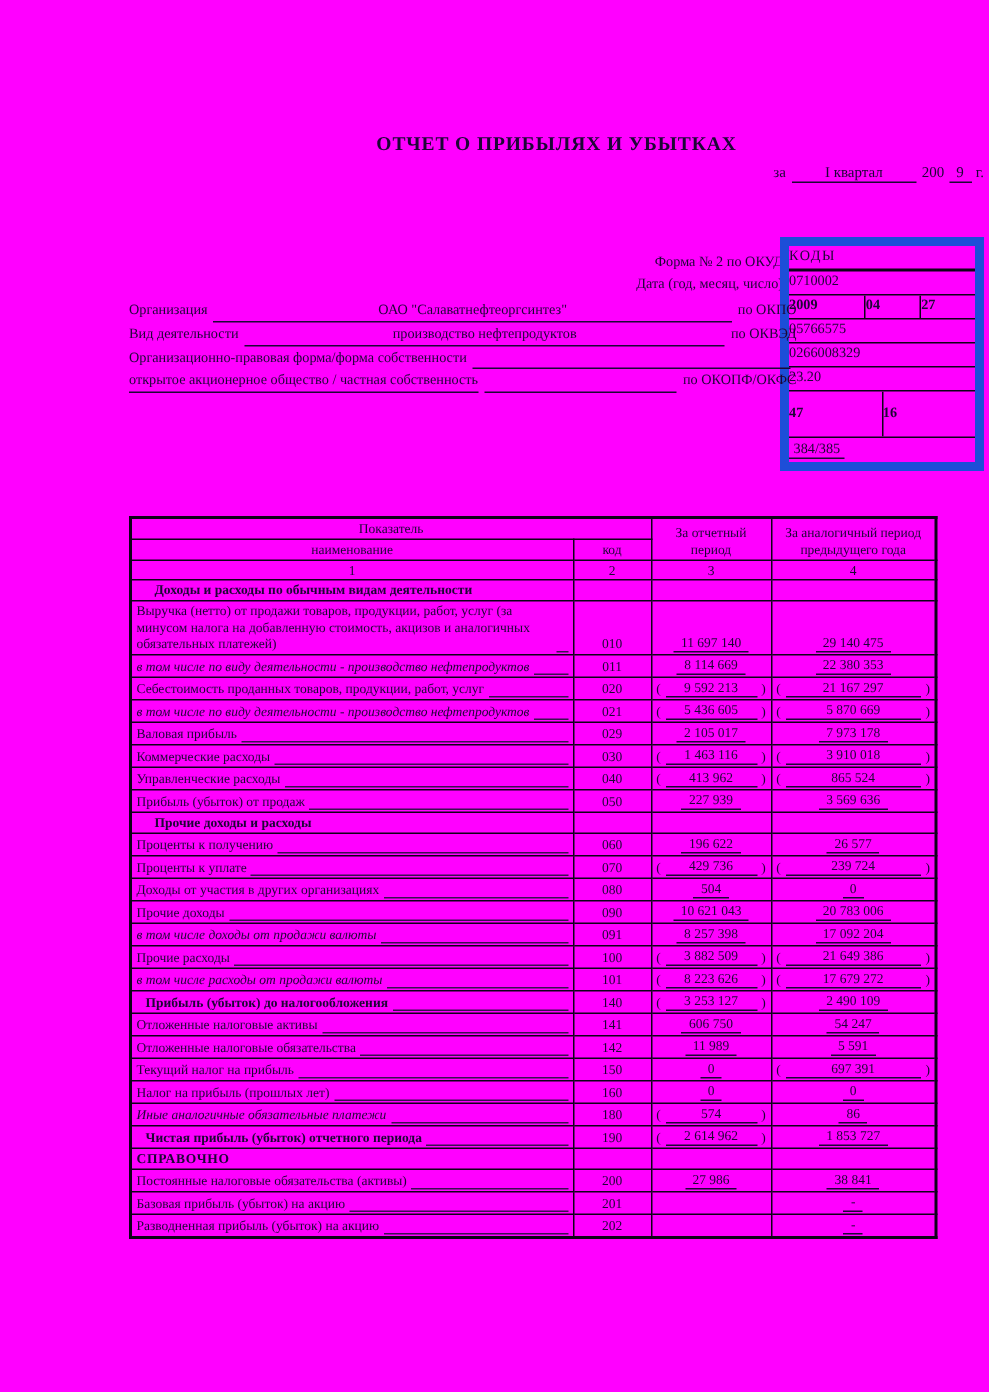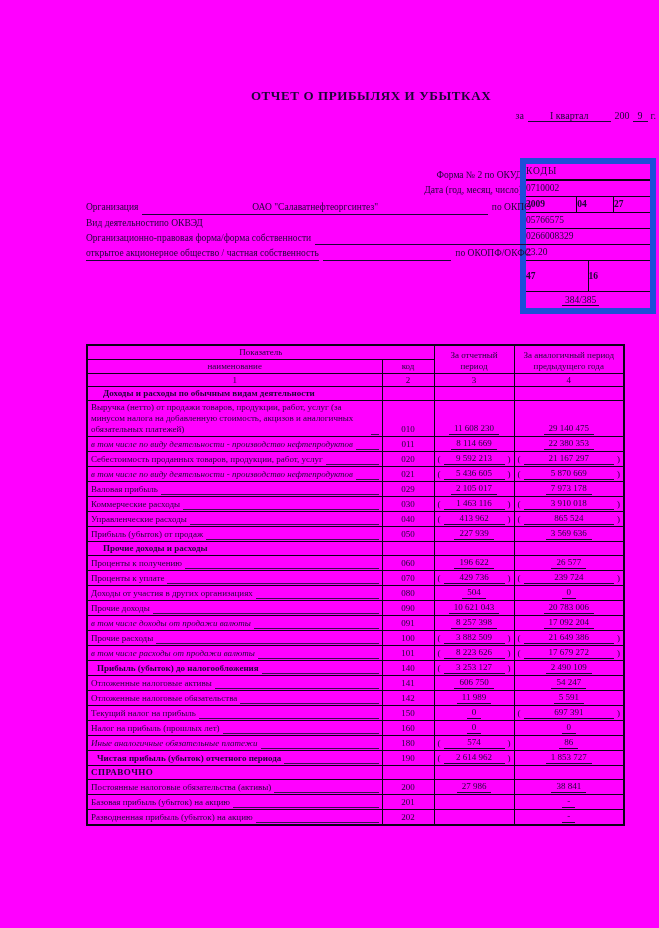--- a/index.html
+++ b/index.html
@@ -18,21 +18,21 @@
   .hdr-right{position:absolute;right:134px;top:46px;text-align:right;line-height:15px;margin-left:48px;}
   .codes-box{position:absolute;right:0;top:36px;width:124px;border:6px solid #1d4ed8;font-size:9.5px;text-align:left;background:transparent;}
   .cb-row{border-bottom:1px solid #0e0118;height:15px;line-height:15px;overflow:hidden;}
   .cb-row:last-child{border-bottom:none;}
   .cb-head{border-bottom:2px solid #0e0118;letter-spacing:1px;}
   .cb-split{display:flex;font-weight:bold;}
   .cb-split span{flex:1;border-right:1px solid #0e0118;}
   .cb-split span:last-child{border-right:none;}
   .cb-date span:first-child{flex:1.4;}
   .cb-okopf{height:30px;line-height:30px;}
-  .cb-okei{height:16px;line-height:16px;padding-left:36px;}
+  .cb-okei{height:16px;line-height:16px;}
   .cb-okei i{font-style:normal;border-bottom:1px solid #1d0636;padding:0 3px;}
   .org{position:absolute;left:0;top:78px;width:445px;line-height:14px;}
   .org-line{display:flex;margin-bottom:1px;}
   .org-line .lab{white-space:nowrap;}
   .org-line .uline{flex:1;border-bottom:1px solid #1d0636;text-align:center;margin:0 4px;white-space:nowrap;}
   .org-line .grow{flex:1;margin:0 4px;}
   .org-line .rlab{white-space:nowrap;text-align:right;}
   .org-line .uv{border-bottom:1px solid #1d0636;}
   
   table.report{border-collapse:collapse;width:537px;margin-top:46px;border:2px solid #0e0118;table-layout:fixed;}
@@ -90,20 +90,21 @@
     </div>
 
     <div class="org">
       <div class="org-line">
         <span class="lab">Организация</span>
         <span class="uline">ОАО "Салаватнефтеоргсинтез"</span>
         <span class="rlab">по ОКПО</span>
       </div>
       <div class="org-line">
         <span class="lab">Вид деятельности</span>
+        <span class="uline">производство нефтепродуктов</span>
         <span class="rlab">по ОКВЭД</span>
       </div>
       <div class="org-line">
         <span class="lab">Организационно-правовая форма/форма собственности</span>
         <span class="uline"></span>
       </div>
       <div class="org-line">
         <span class="lab uv">открытое акционерное общество / частная собственность</span>
         <span class="uline"></span>
         <span class="rlab">по ОКОПФ/ОКФС</span>
@@ -147,21 +148,21 @@
           <td class="c-val"></td>
         </tr>
         <tr class="r-item">
           <td class="c-name">
             <div class="lwrap">
               <span class="ltext">Выручка (нетто) от продажи товаров, продукции, работ, услуг (за минусом налога на добавленную стоимость, акцизов и аналогичных обязательных платежей)</span>
               <i class="lfill"></i>
             </div>
           </td>
           <td class="c-code">010</td>
-          <td class="c-val"><span class="num">11 608 230</span></td>
+          <td class="c-val"><span class="num">11 697 140</span></td>
           <td class="c-val"><span class="num">29 140 475</span></td>
         </tr>
         <tr class="r-sub">
           <td class="c-name">
             <div class="lwrap">
               <span class="ltext">в том числе по виду деятельности - производство нефтепродуктов</span>
               <i class="lfill"></i>
             </div>
           </td>
           <td class="c-code">011</td>

